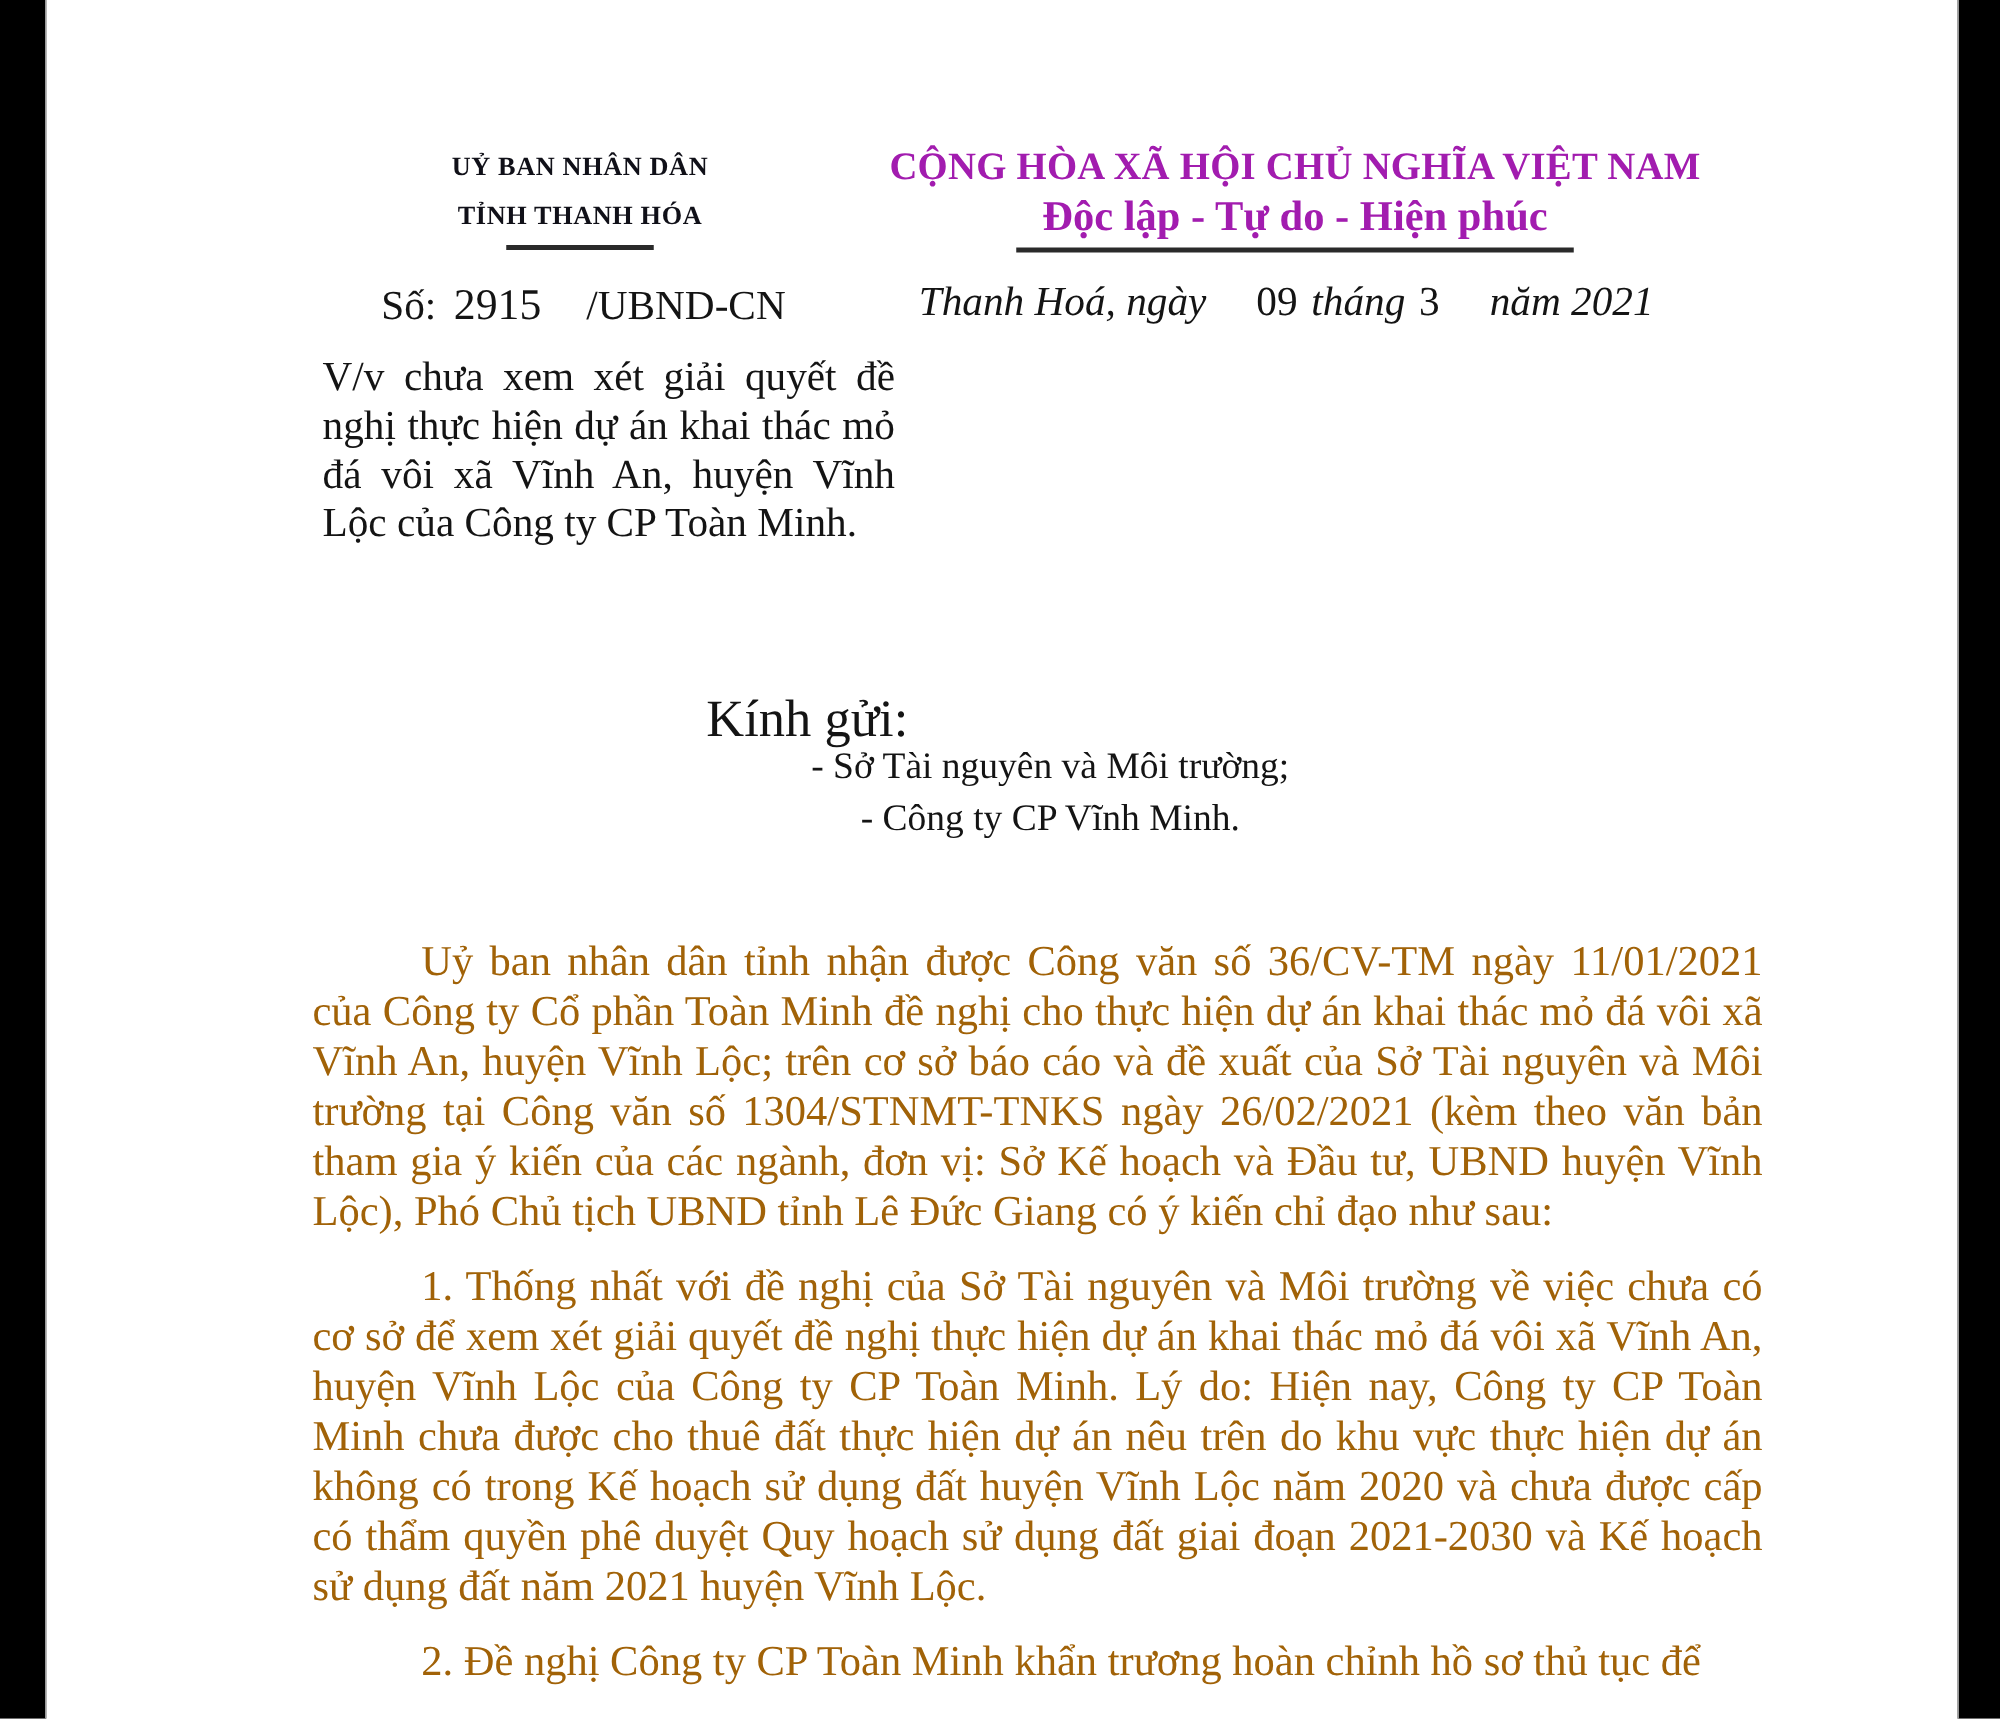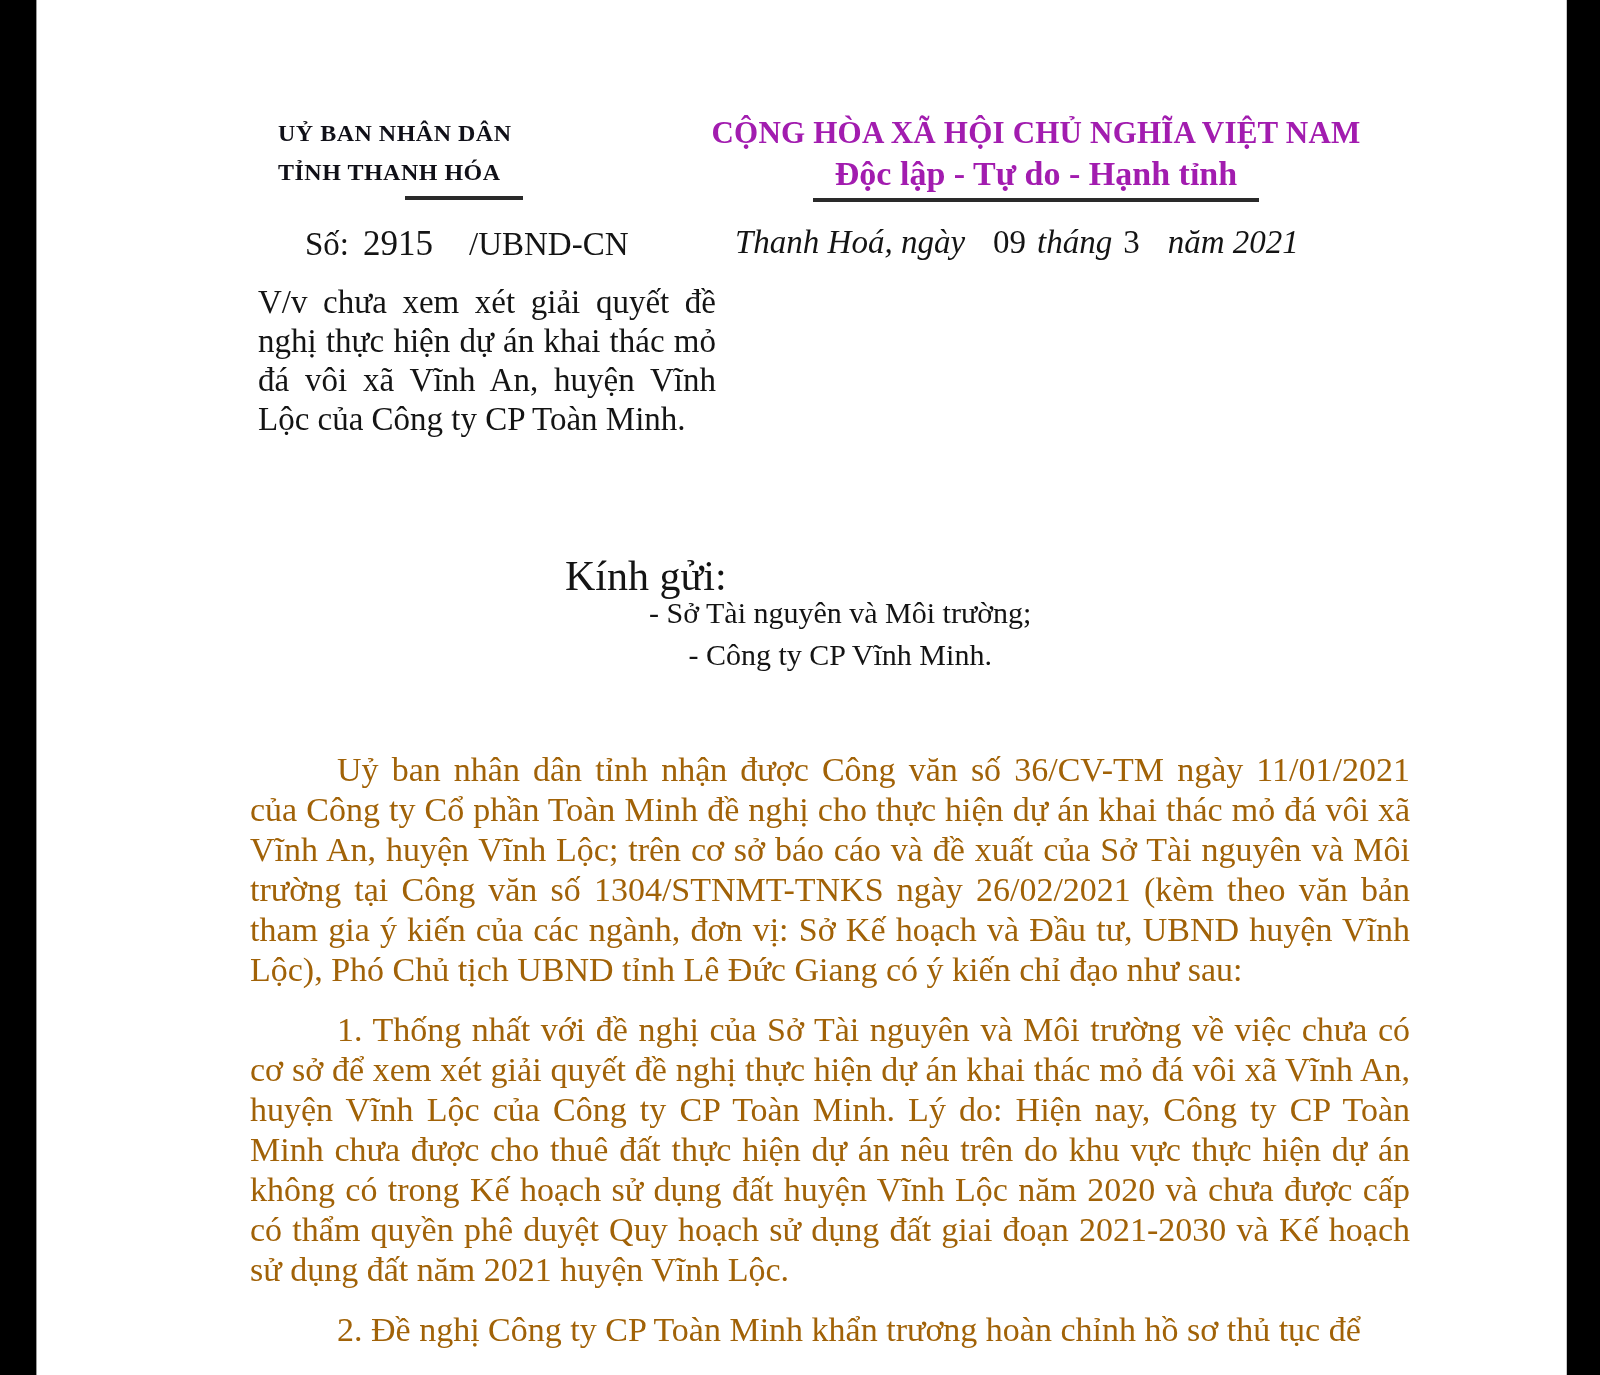--- a/index.html
+++ b/index.html
@@ -15,22 +15,23 @@
     position: absolute; top: 0; height: 1375px; background: #000;
   }
   .edge-bar.left  { left: 0;  width: 36px; border-right: 1px solid #9a9a9a; }
   .edge-bar.right { left: 1566px; width: 34px; border-left: 1px solid #c8c8c8; }
 
   .abs { position: absolute; }
 
   
   .issuer-block {
     left: 278px; top: 114px; width: 372px;
+    text-align: center;
     font-weight: bold;
-    font-size: 24px; line-height: 39px;
+    font-size: 21px; line-height: 39px;
     color: #101018;
     letter-spacing: 0.5px;
   }
   .issuer-underline {
     width: 118px; height: 4px; background: #2a2a2a;
     margin: 4px auto 0 auto;
   }
   .national-block {
     left: 680px; top: 112px; width: 712px;
     text-align: center;
@@ -44,21 +45,21 @@
     margin: 3px auto 0 auto;
   }
 
   
   .doc-number { left: 305px; top: 224px; font-size: 33px; white-space: nowrap; }
   .doc-number .num { font-size: 35px; margin-left: 14px; margin-top: 36px; }
   .doc-number .suffix { margin-left: 36px; }
 
   .date-line { left: 735px; top: 224px; font-size: 33px; white-space: nowrap; font-style: italic; }
   .date-line .upright { font-style: normal; }
-  .date-line .gap-lg { margin-left: 28px; }
+  .date-line .gap-lg { margin-left: 40px; }
   .date-line .gap-sm { margin-left: 11px; text-align: right; }
 
   
   .subject-block {
     left: 258px; top: 283px; width: 458px;
     font-size: 33px; line-height: 39px;
     text-align: justify;
   }
 
   
@@ -82,21 +83,21 @@
 <div class="edge-bar right"></div>
 
 <div class="abs issuer-block">
   <div>UỶ BAN NHÂN DÂN</div>
   <div>TỈNH THANH HÓA</div>
   <div class="issuer-underline"></div>
 </div>
 
 <div class="abs national-block">
   <div class="national-line1">CỘNG HÒA XÃ HỘI CHỦ NGHĨA VIỆT NAM</div>
-  <div class="national-line2">Độc lập - Tự do - Hạnh tỉnh</div>
+  <div class="national-line2">Độc lập - Tự do - Hiện phúc</div>
   <div class="national-underline"></div>
 </div>
 
 <div class="abs doc-number">
   <span>Số:</span><span class="num">2915</span><span class="suffix">/UBND-CN</span>
 </div>
 
 <div class="abs date-line">
   <span>Thanh Hoá, ngày</span><span class="upright gap-lg">09</span><span class="gap-sm">tháng</span><span class="upright gap-sm">3</span><span class="gap-lg">năm 2021</span>
 </div>

